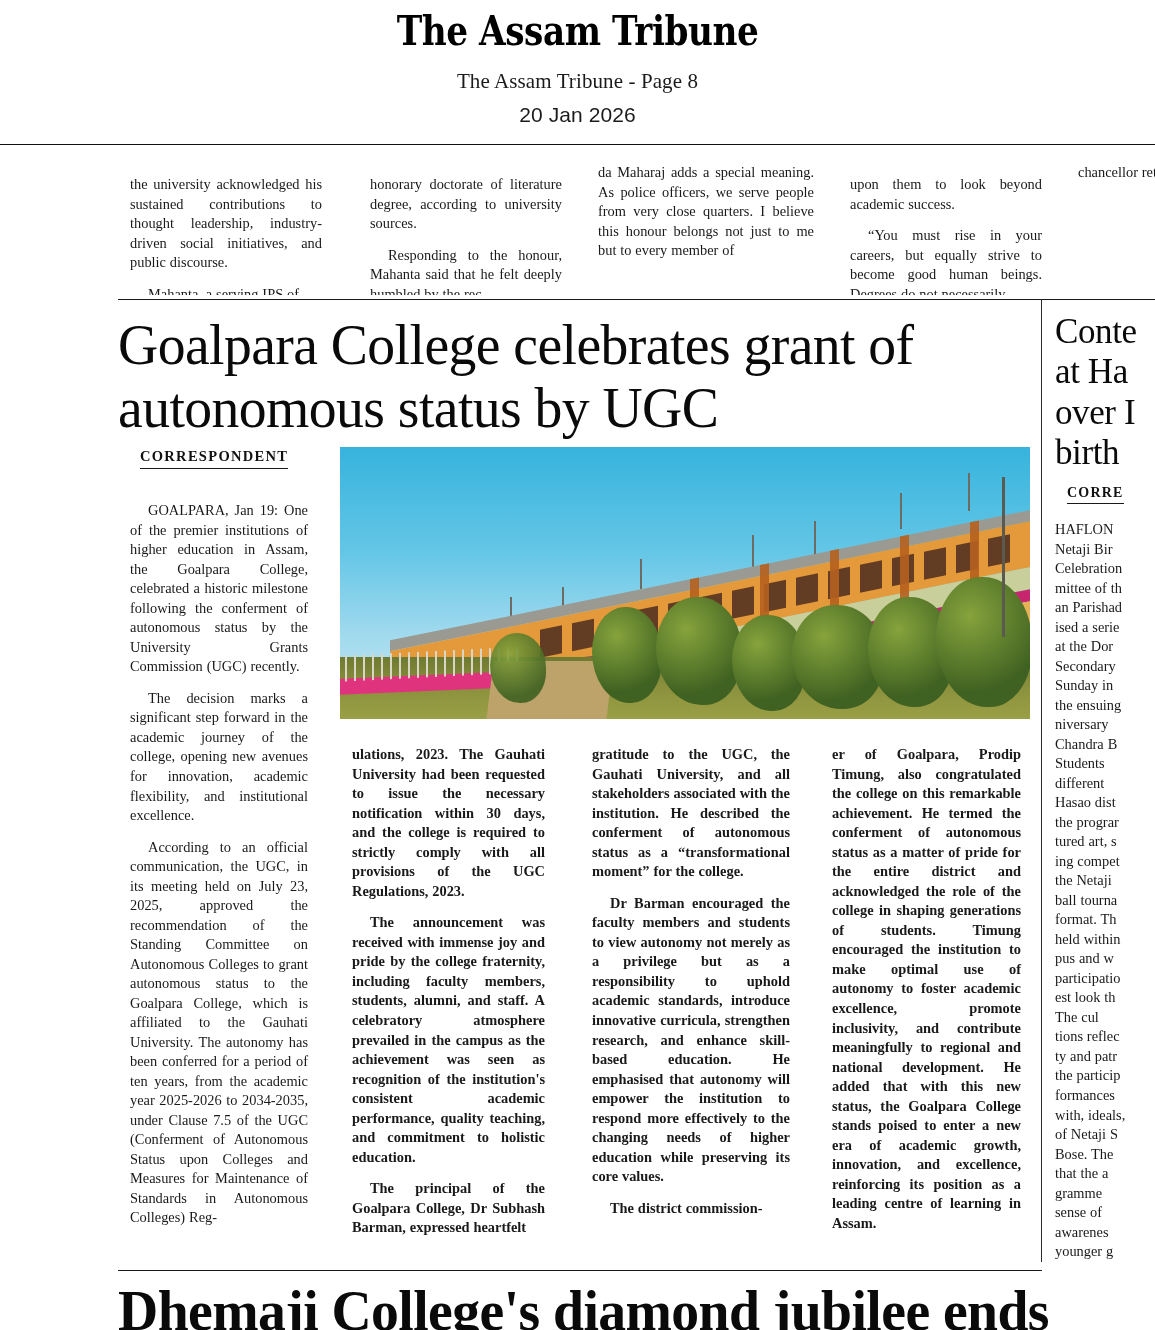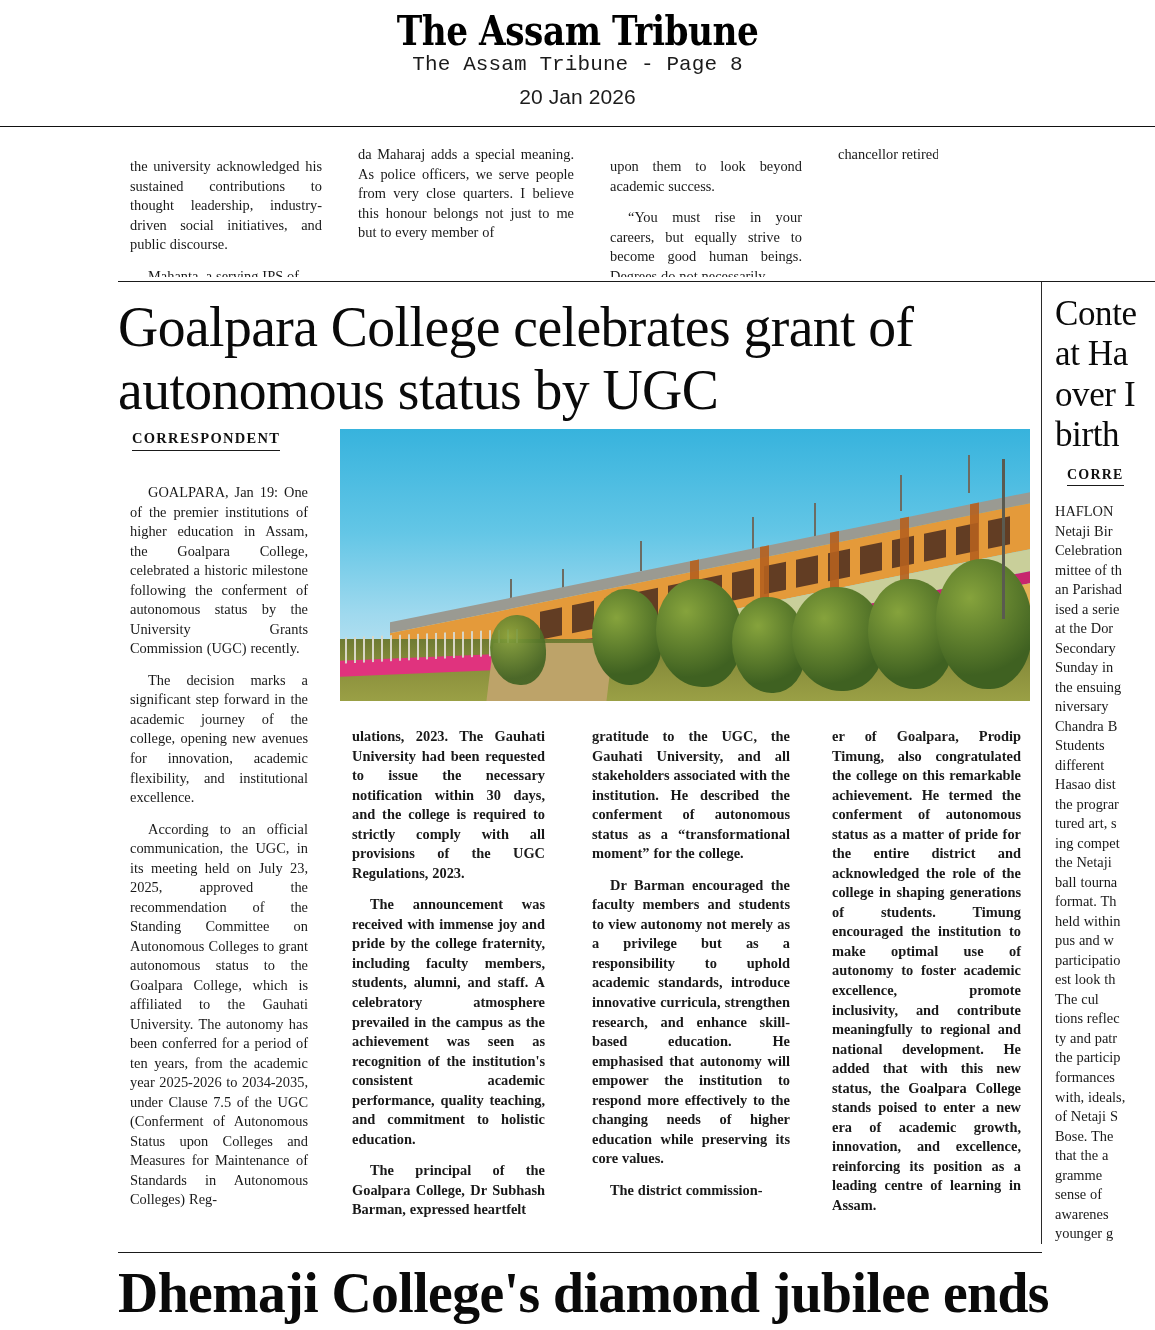--- a/index.html
+++ b/index.html
@@ -28,23 +28,24 @@
     font-weight: bold;
     font-size: 41px;
     letter-spacing: -0.5px;
     line-height: 1.05;
     color: #000;
     
     transform: scaleX(0.93);
     font-stretch: condensed;
   }
   .masthead-sub1 {
-    font-family: Liberation Mono, monospace;
+    font-family: Liberation Serif, serif;
     font-size: 21px;
     color: #1b1b1b;
+    margin-top: 16px;
     letter-spacing: 0.1px;
   }
   .masthead-sub2 {
     font-family: "Liberation Sans", sans-serif;
     font-size: 21px;
     color: #1b1b1b;
     margin-top: 9px;
     letter-spacing: 0.1px;
   }
   .masthead-rule {
@@ -135,21 +136,21 @@
   }
   .byline {
     font-family: "Liberation Serif", serif;
     font-weight: bold;
     font-size: 14.5px;
     letter-spacing: 1.3px;
     border-bottom: 1.4px solid #1a1a1a;
     display: inline-block;
     padding-bottom: 3px;
     margin-bottom: 20px;
-    margin-left: 14px;
+    margin-left: 22px;
   }
   .lead-col .bodytext p:first-child { text-indent: 1.25em; }
 
   .right-of-lead {
     flex: 1 1 auto;
     min-width: 0;
   }
 
   
   .photo {
@@ -326,20 +327,26 @@
 </div>
 
 <div class="page">
   <div class="gutter">
 
     <div class="topstrip">
       <div class="col">
         <div class="bodytext">
             <p>the university acknowledged his sustained contributions to thought leadership, industry-driven social initiatives, and public discourse.</p>
             <p>Mahanta, a serving IPS of-</p>
+          </div>
+      </div>
+      <div class="col">
+        <div class="bodytext">
+            <p>honorary doctorate of literature degree, according to university sources.</p>
+            <p>Responding to the honour, Mahanta said that he felt deeply humbled by the rec-</p>
           </div>
       </div>
       <div class="col">
         <div class="bodytext">da Maharaj adds a special meaning. As police officers, we serve people from very close quarters. I believe this honour belongs not just to me but to every member of</div>
       </div>
       <div class="col">
         <div class="bodytext">
             <p>upon them to look beyond academic success.</p>
             <p>“You must rise in your careers, but equally strive to become good human beings. Degrees do not necessarily</p>
           </div>

